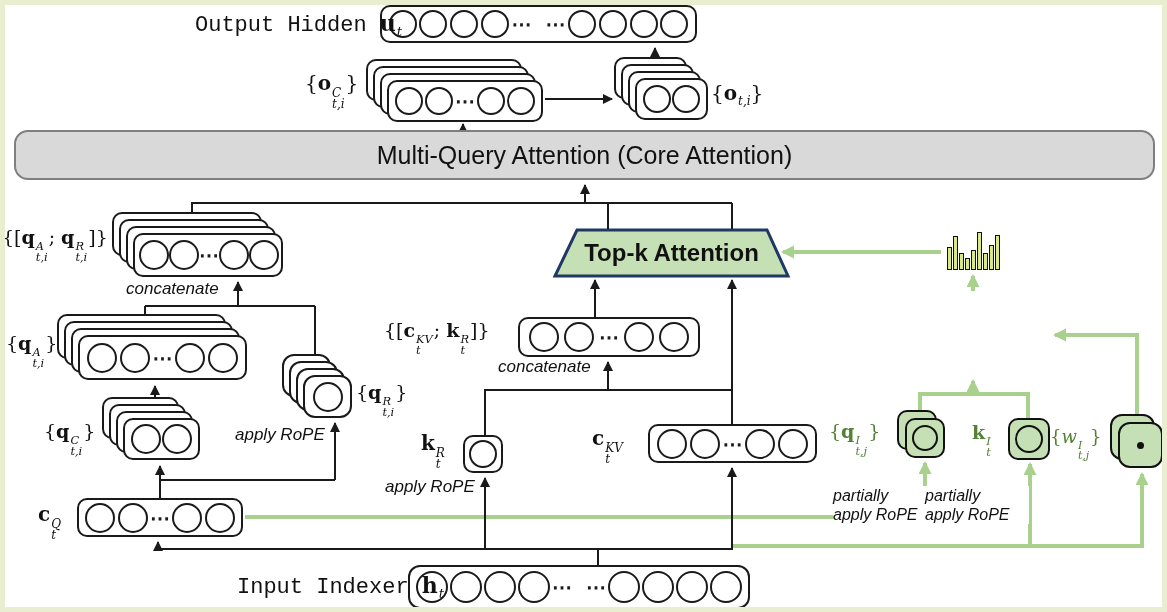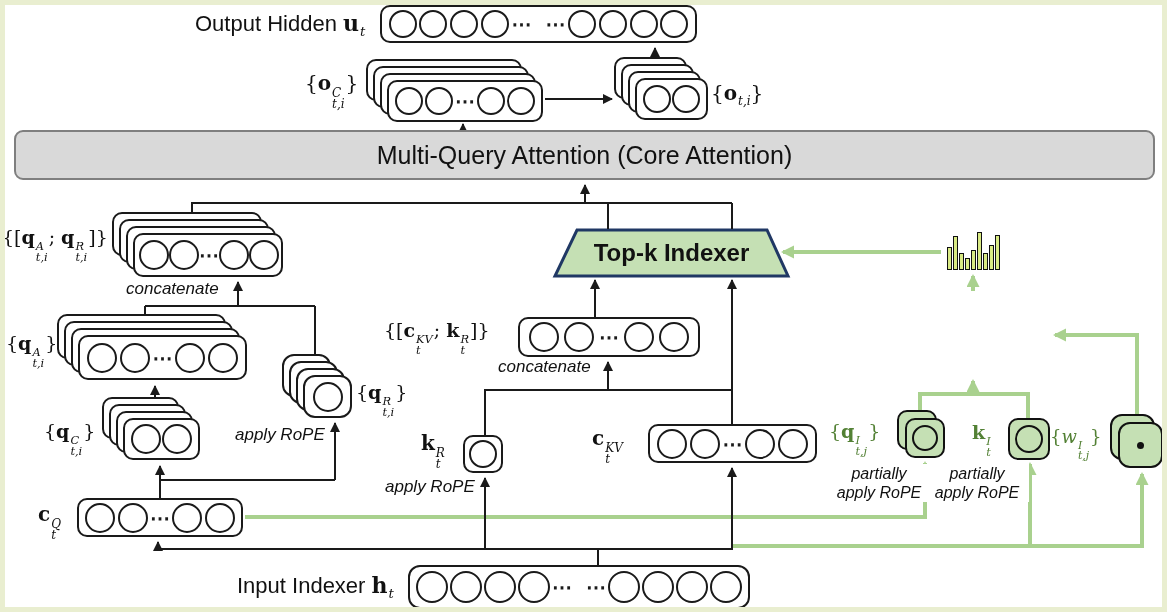--- a/index.html
+++ b/index.html
@@ -22,48 +22,48 @@
   .layer{position:absolute;background:#fff;border:2px solid #1a1a1a;border-radius:10px;box-sizing:border-box;}
   .layer.g{background:#c5e0b4;border:2.5px solid #111;}
   .gbox{position:absolute;background:#c5e0b4;border:2.5px solid #111;border-radius:10px;z-index:2;}
   .ring{border:2.5px solid #111;border-radius:50%;flex:none;}
   .r24{width:22px;height:22px;}
   .r26{width:24px;height:24px;}
   .dotmark{width:7px;height:7px;border-radius:50%;background:#111;flex:none;}
 
   
   #mqa{position:absolute;left:14px;top:130px;width:1141px;height:50px;background:#d9d9d9;
-       border:2px solid #7f7f7f;border-radius:9px;display:flex;align-items:center;justify-content:center;
+       border:2px solid #7f7f7f;border-radius:14px;display:flex;align-items:center;justify-content:center;
        font-size:25px;color:#111;z-index:2;box-sizing:border-box;}
   #topk-label{position:absolute;left:555px;top:230px;width:233px;height:46px;display:flex;align-items:center;
        justify-content:center;font-weight:bold;font-size:24px;color:#111;z-index:2;}
   #lightning{position:absolute;left:901px;top:291px;width:146px;height:84px;background:#c5e0b4;
        border:3px solid #111;border-radius:16px;display:flex;flex-direction:column;align-items:center;
        justify-content:center;font-weight:bold;font-size:21px;line-height:1.35;color:#000;z-index:2;box-sizing:border-box;}
   #barchart{position:absolute;left:940px;top:229px;width:66px;height:41px;display:flex;align-items:flex-end;
        justify-content:center;gap:1px;z-index:2;}
   #barchart .bar{width:5px;background:#d9ea84;border:1.5px solid #111;box-sizing:border-box;flex:none;}
 
   
   .mlabel{position:absolute;font-family:"DejaVu Serif",serif;font-size:20px;color:#111;
           white-space:nowrap;z-index:3;line-height:1.1;}
   .mlabel .mv{font-weight:bold;}
   .mlabel .mw{font-style:italic;}
   .ss{display:inline-flex;flex-direction:column;align-items:flex-start;vertical-align:-0.55em;
       line-height:0.95;font-size:0.6em;font-style:italic;margin-left:1px;margin-right:1px;}
   .sb{font-size:0.6em;font-style:italic;vertical-align:sub;margin-left:1px;}
-  .pref{font-family:Liberation Sans, sans-serif;}
+  .pref{font-family:Liberation Mono, monospace;}
   .f19{font-size:19px;} .f22{font-size:22px;}
   .gtext{color:#538135;}
 
   
   .ann{position:absolute;font-family:"Liberation Sans",sans-serif;font-style:italic;font-size:17px;
        color:#111;background:#fff;padding:0 2px;white-space:nowrap;z-index:3;}
   .ann2{position:absolute;font-family:"Liberation Sans",sans-serif;font-style:italic;font-size:16px;
-        color:#111;background:#fff;text-align:center;line-height:1.2;z-index:3;}
+        color:#111;background:#fff;text-align:left;line-height:1.2;z-index:3;margin-top:22px;}
 </style>
 </head>
 <body>
 
 <div id="canvas">
 
   <svg class="wires" width="1167" height="612">
     <defs>
       <marker id="ab" markerUnits="userSpaceOnUse" markerWidth="12" markerHeight="12" refX="9" refY="5" orient="auto">
         <path d="M0,0 L10,5 L0,10 z" fill="#1a1a1a"></path>
@@ -262,21 +262,21 @@
 
   <div class="vbox vec" style="left:77px;top:498px;width:166px;height:39px">
     <i class="c c28"></i>
       <i class="c c28"></i>
     <span class="dots">⋯</span>
     <i class="c c28"></i>
       <i class="c c28"></i>
   </div>
 
   <div id="topk-label">
-    <span>Top-k Indexer</span>
+    <span>Top-k Attention</span>
   </div>
 
   <div class="mlabel f19" style="left:384px;top:320px">
     <span>{[</span><span class="mv">c</span><span class="ss">
         <span>KV</span>
         <span>t</span>
       </span><span>; </span><span class="mv">k</span><span class="ss">
         <span>R</span>
         <span>t</span>
       </span><span>]}</span>

